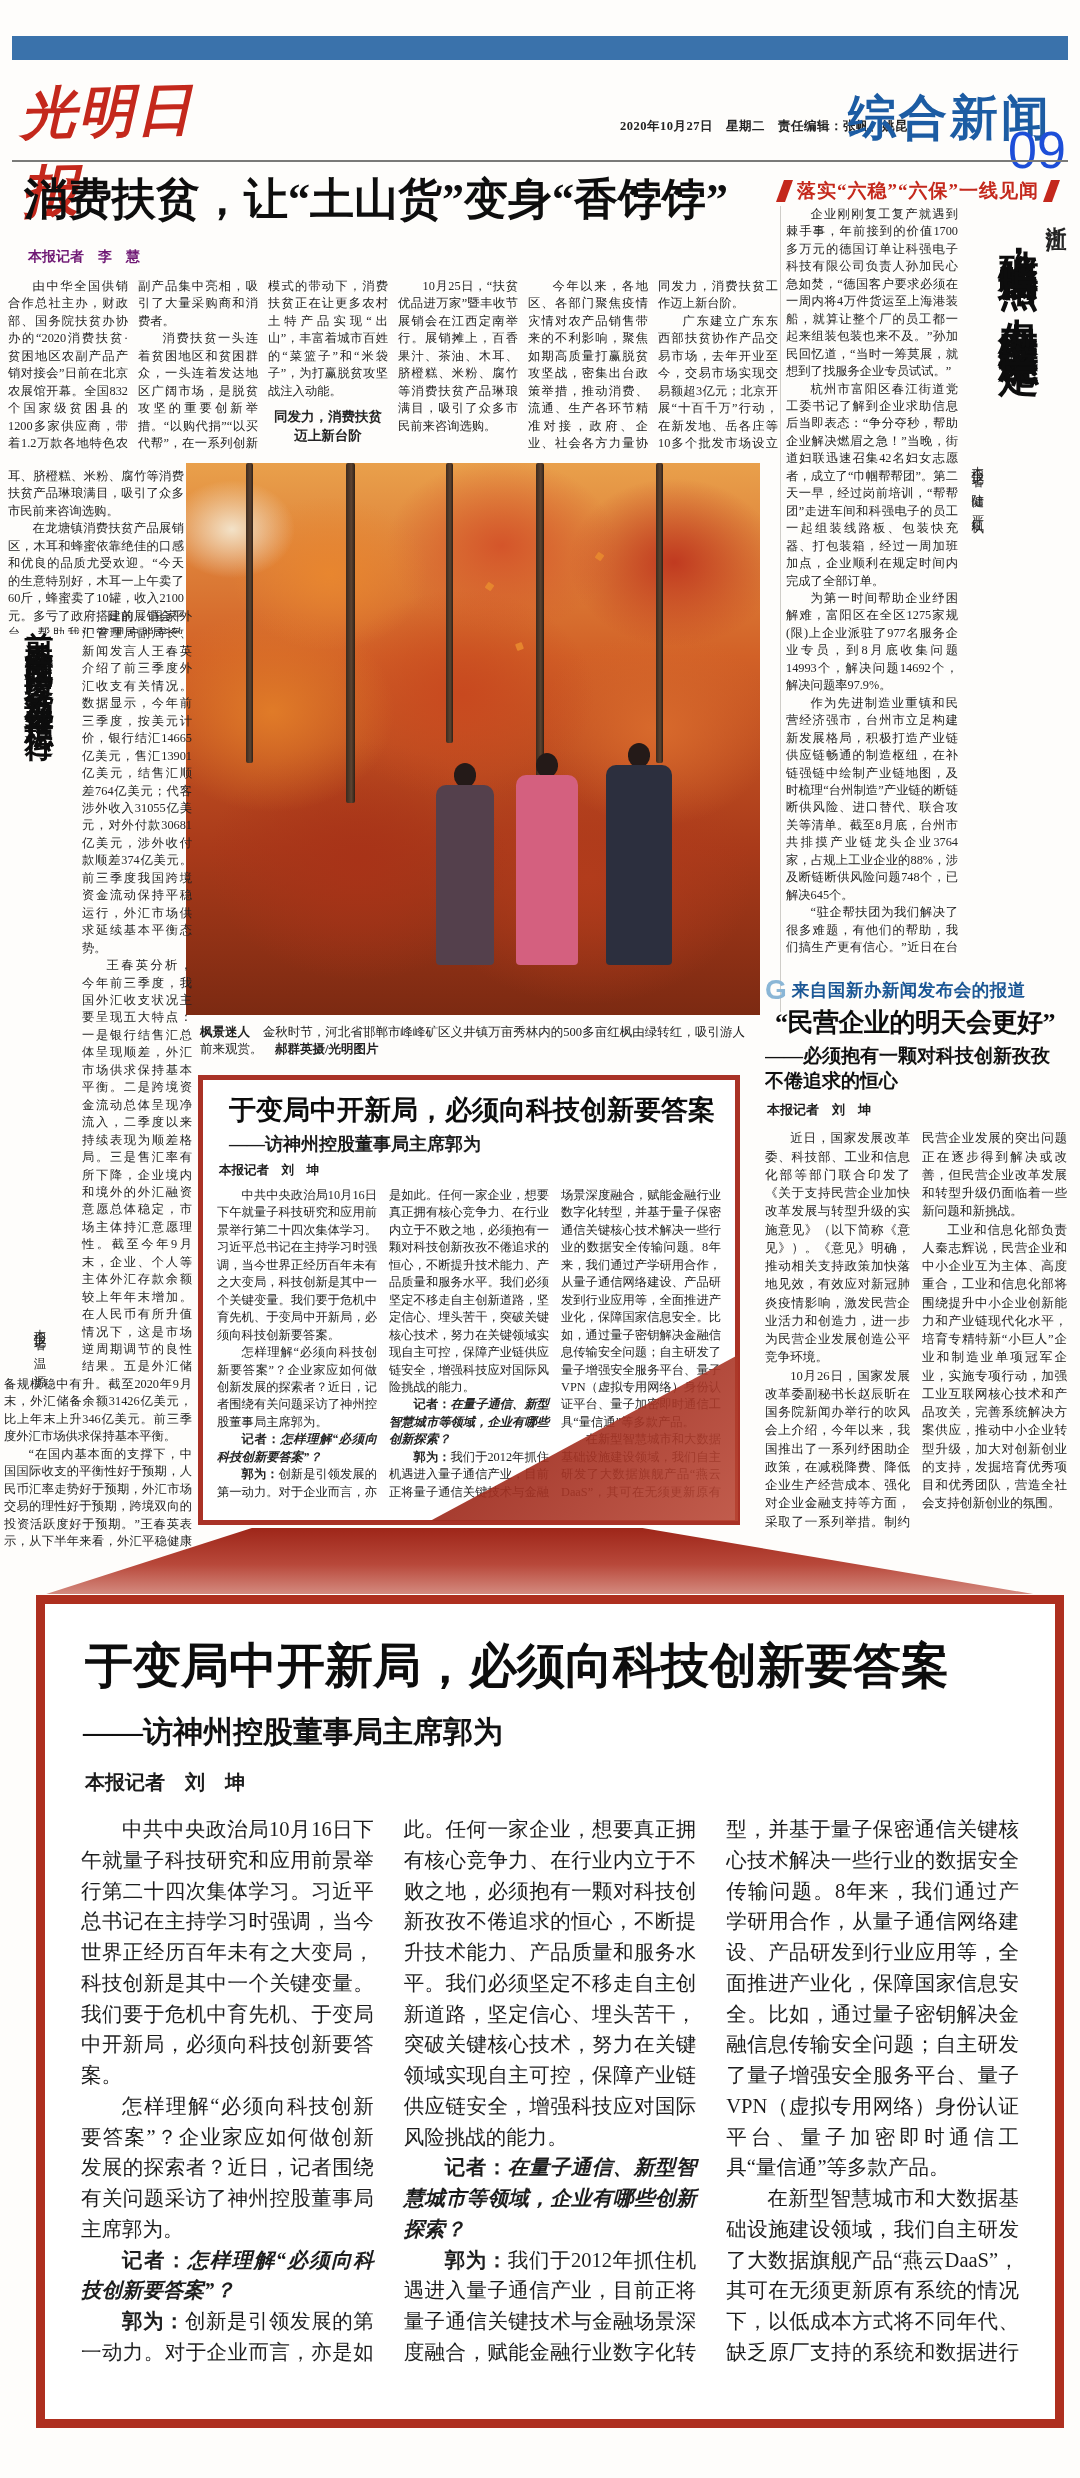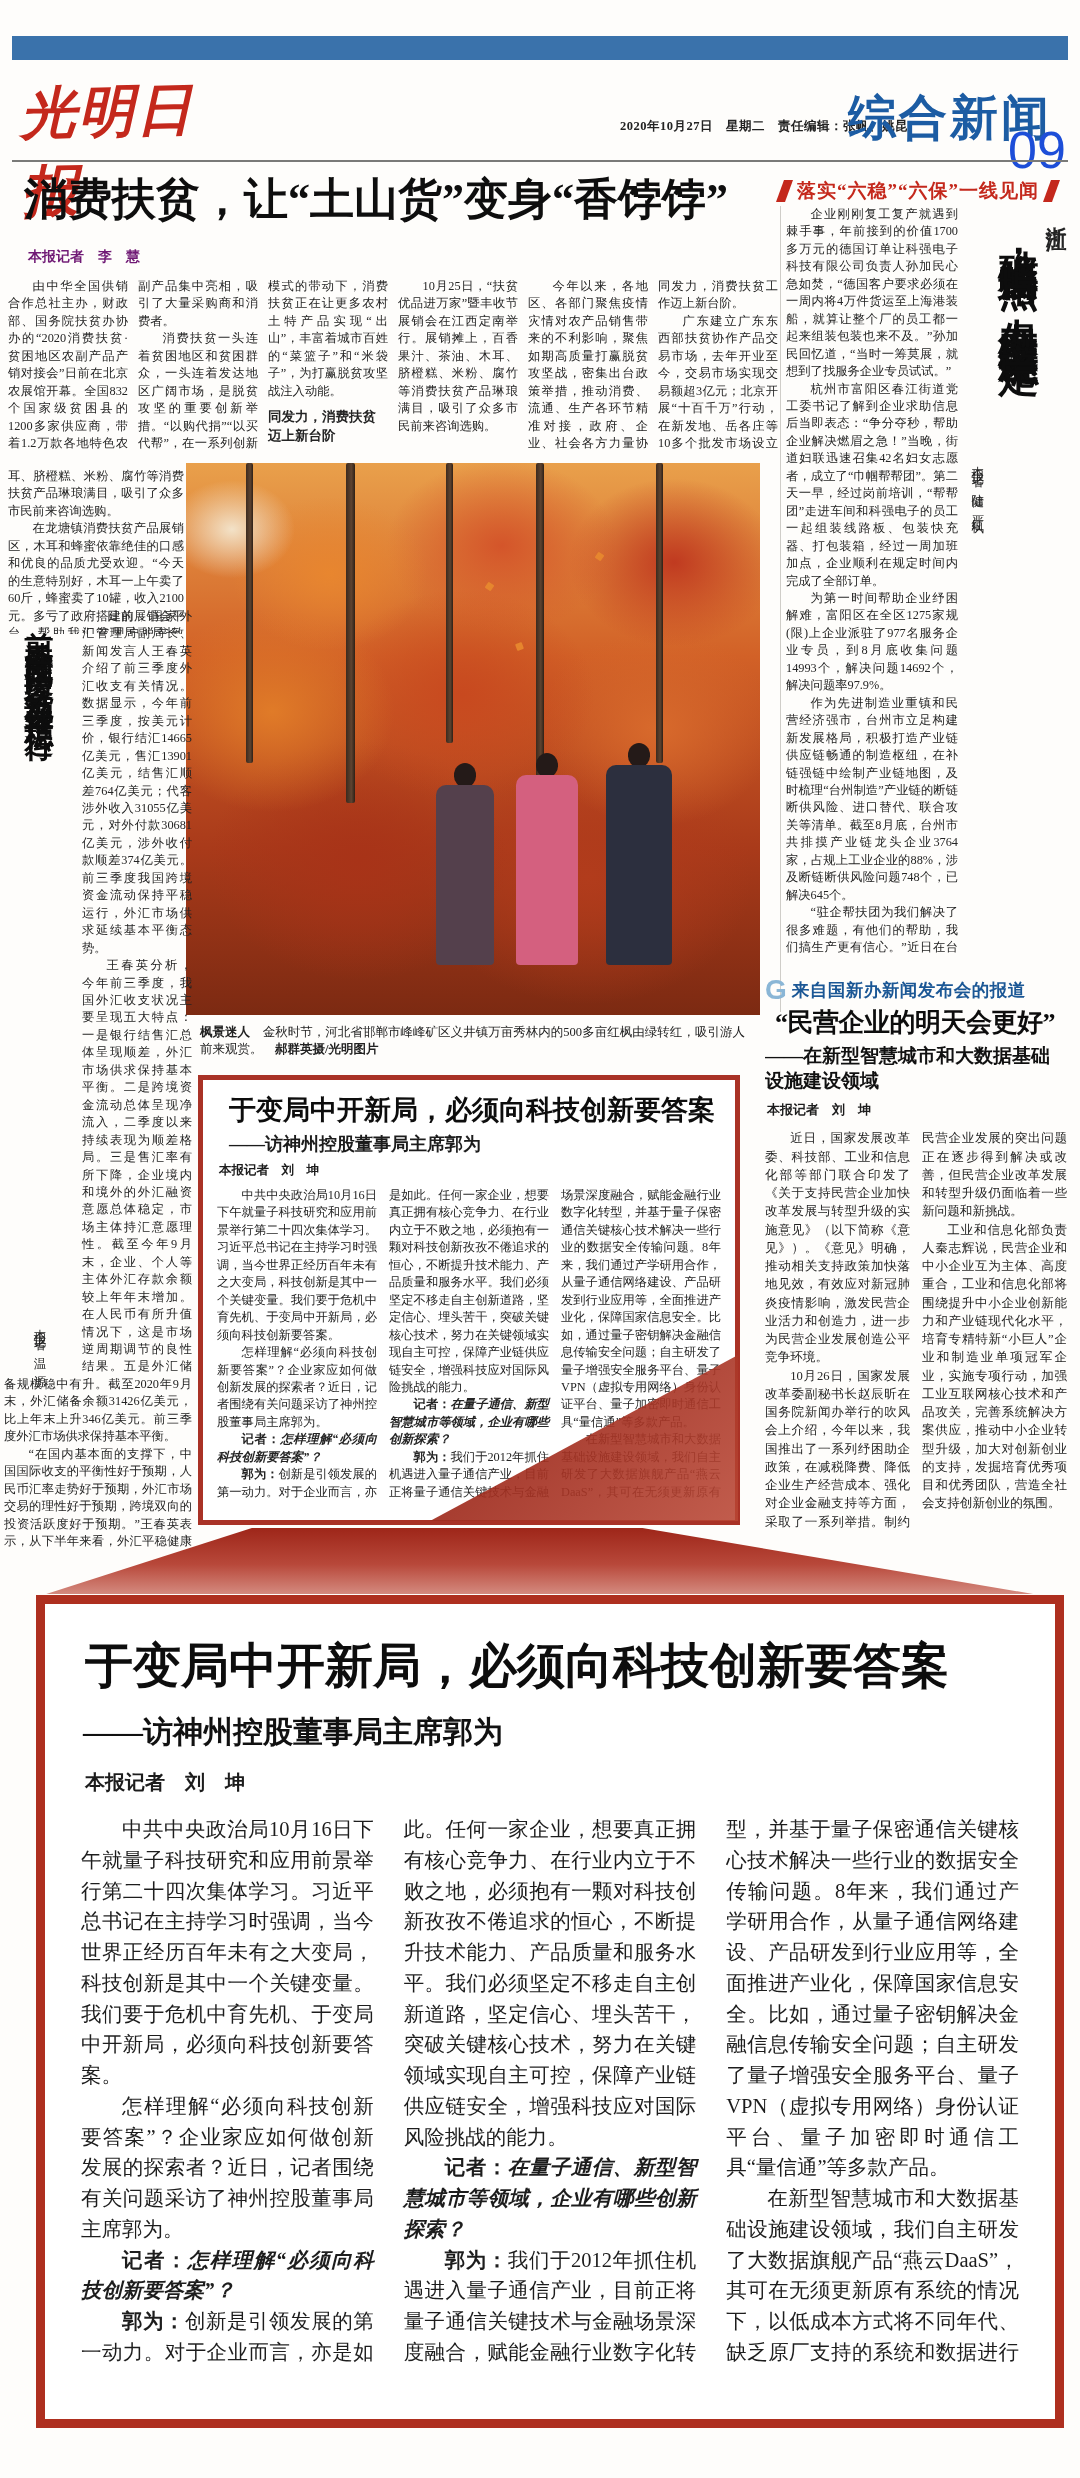--- a/index.html
+++ b/index.html
@@ -16,21 +16,21 @@
   .mastrule{left:12px;top:160px;width:1056px;height:0;border-top:2.5px solid #7a7a78;}
   
   .kicker{left:780px;top:178px;width:292px;display:flex;align-items:center;justify-content:flex-start;gap:8px;}
   .kicker .k-text{color:#c4281c;font-weight:900;font-size:19px;letter-spacing:1px;}
   .k-slash{width:9px;height:22px;background:#c4281c;transform:skewX(-20deg);}
   
   .lead-hl{left:24px;top:176px;width:752px;font-size:44px;font-weight:900;letter-spacing:0;line-height:1.1;color:#0e0e0e;}
   .lead-by{left:28px;top:248px;font-size:14px;font-weight:bold;color:#701a75;}
   .bodytext{font-size:12.3px;line-height:1.42;text-align:justify;color:#242424;}
   .bodytext p{margin:0;text-indent:2em;}
-  .bodytext .t-sub{font-weight:900;text-indent:0;text-align:left;font-size:13.5px;margin:7px 0;
+  .bodytext .t-sub{font-weight:900;text-indent:0;text-align:center;font-size:13.5px;margin:7px 0;
                    font-family:"Liberation Sans",sans-serif;}
   .bodytext .t-cont{text-indent:0;}
   .bodytext .t-q{font-weight:bold;font-style:italic;}
   .bodytext b.lead{font-style:normal;}
   .lead-body{left:8px;top:278px;width:770px;height:184px;column-count:6;column-gap:10px;overflow:hidden;}
   .lead-cont{left:8px;top:468px;width:176px;height:166px;overflow:hidden;}
   
   .photo{left:186px;top:463px;width:574px;height:552px;overflow:hidden;
      background:
       radial-gradient(90px 70px at 8% 12%,#f3e2c8 0%,rgba(243,226,200,0) 70%),
@@ -188,21 +188,21 @@
         <p class="t-p"><b class="lead"></b><span>“驻企帮扶团为我们解决了很多难题，有他们的帮助，我们搞生产更有信心。”近日在台州市路桥区开展的联合督查中，浙江金龙电机股份有限公司负责人对驻企帮扶团连连点赞。依托“三百三联三服务”机制，路桥区第一时间组建驻企帮扶团，设立七大工作专班，增设直通办、重点部门专职联络员等两大服务团队，选派946名机关干部和473名首席人才官进驻473家规上企业，936名机关干部进驻218个村社覆盖5000家规下企业，全天候、零距离提供专业化、科学化指导服务，帮助企业破难点、畅堵点。</span></p>
       </div>
   </div>
 
   <div class="abs my">
     <div class="my-kicker">
       <span class="g-icon">G</span>
       <span class="mk-text">来自国新办新闻发布会的报道</span>
     </div>
     <div class="my-hl">“民营企业的明天会更好”</div>
-    <div class="my-sub">——在新型智慧城市和大数据基础设施建设领域</div>
+    <div class="my-sub">——必须抱有一颗对科技创新孜孜不倦追求的恒心</div>
     <div class="my-by">本报记者　刘　坤</div>
     <div class="my-body bodytext">
 
     <p class="t-p"><b class="lead"></b><span>近日，国家发展改革委、科技部、工业和信息化部等部门联合印发了《关于支持民营企业加快改革发展与转型升级的实施意见》（以下简称《意见》）。《意见》明确，推动相关支持政策加快落地见效，有效应对新冠肺炎疫情影响，激发民营企业活力和创造力，进一步为民营企业发展创造公平竞争环境。</span></p>
         <p class="t-p"><b class="lead"></b><span>10月26日，国家发展改革委副秘书长赵辰昕在国务院新闻办举行的吹风会上介绍，今年以来，我国推出了一系列纾困助企政策，在减税降费、降低企业生产经营成本、强化对企业金融支持等方面，采取了一系列举措。制约民营企业发展的突出问题正在逐步得到解决或改善，但民营企业改革发展和转型升级仍面临着一些新问题和新挑战。</span></p>
         <p class="t-p"><b class="lead"></b><span>工业和信息化部负责人秦志辉说，民营企业和中小企业互为主体、高度重合，工业和信息化部将围绕提升中小企业创新能力和产业链现代化水平，培育专精特新“小巨人”企业和制造业单项冠军企业，实施专项行动，加强工业互联网核心技术和产品攻关，完善系统解决方案供应，推动中小企业转型升级，加大对创新创业的支持，发掘培育优秀项目和优秀团队，营造全社会支持创新创业的氛围。</span></p>
       </div>
   </div>
 
   <div class="abs ibox">

